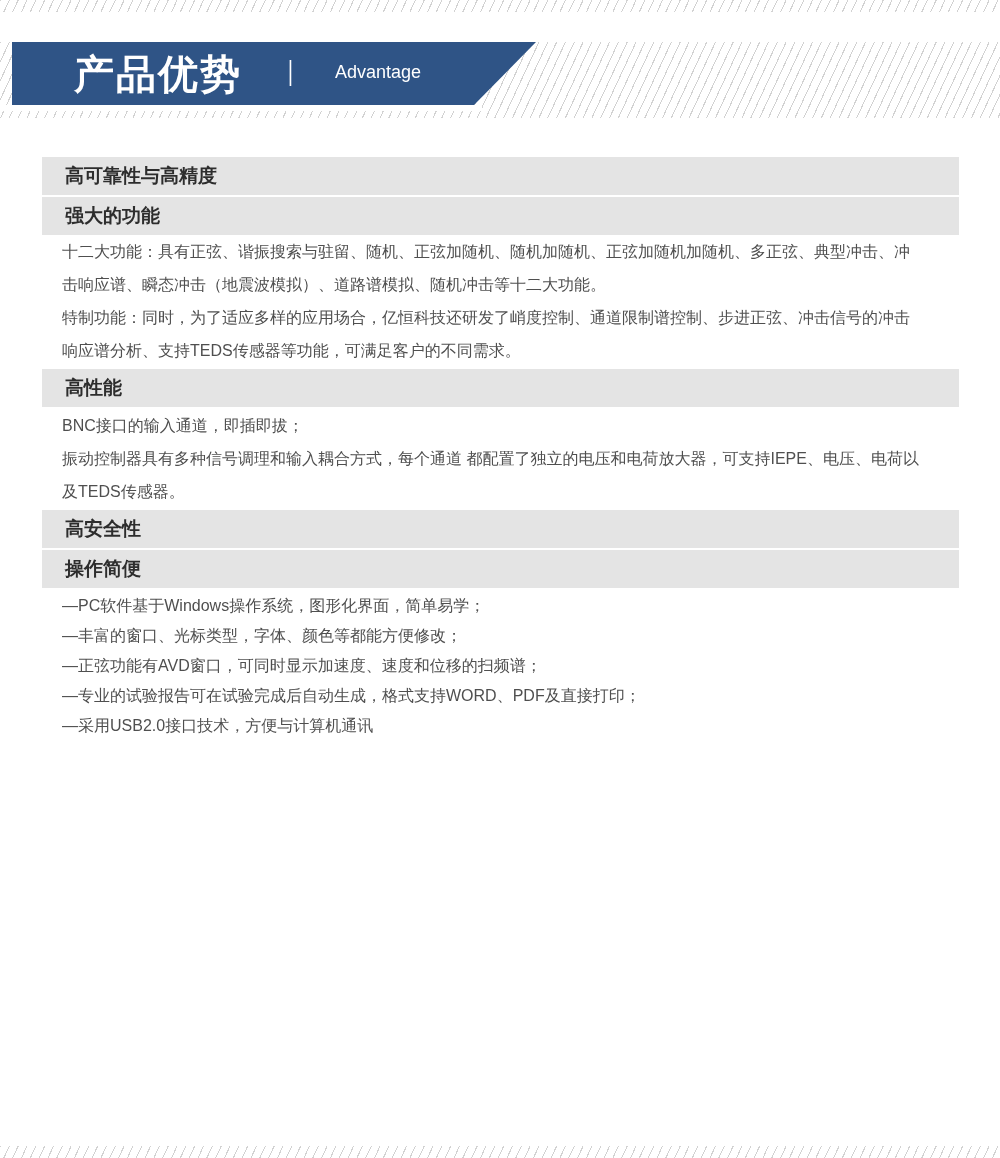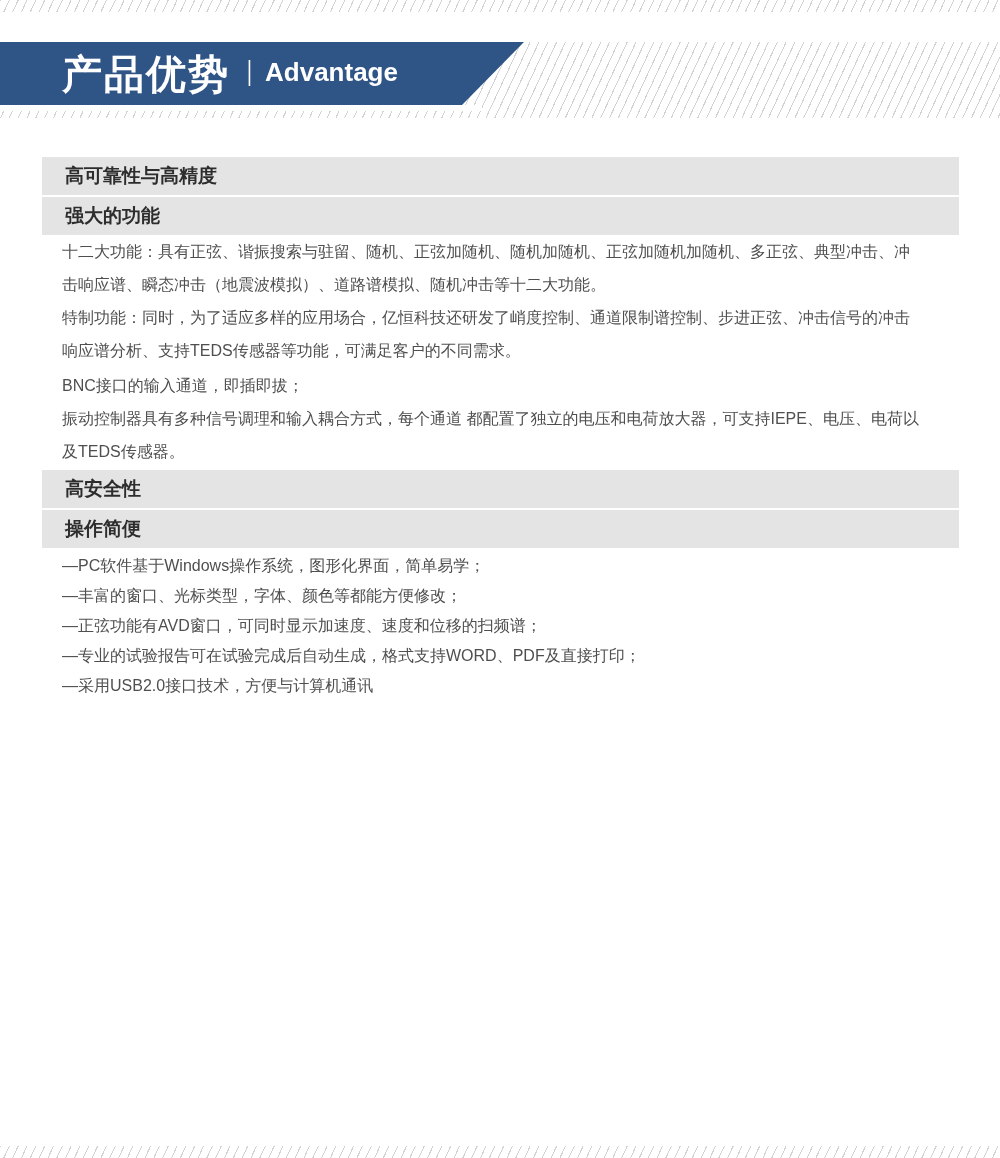--- a/index.html
+++ b/index.html
@@ -11,30 +11,31 @@
     background-image:repeating-linear-gradient(115deg,
       #d2d2d2 0, #d2d2d2 1px, transparent 1px, transparent 8px);
   }
   .hatch-top    { top:0;     height:12px; }
   .hatch-banner { top:42px;  height:76px; }
   .hatch-bottom { top:1146px;height:12px; }
 
   .banner-gap { position:absolute; top:105px; left:0; width:482px; height:6px; background:#fff; }
 
   .banner {
-    position:absolute; top:42px; left:0; width:524px; height:63px;
+    position:absolute; top:42px; left:12px; width:524px; height:63px;
     background:#2f5486;
     clip-path:polygon(0 0, 100% 0, calc(100% - 62px) 100%, 0 100%);
     display:flex; align-items:center; padding-left:62px; box-sizing:border-box;
     color:#ffffff;
+    gap:29px;
   }
   .banner-cn  { font-size:40px; font-weight:bold; letter-spacing:2px; line-height:1; }
   .banner-sep { font-size:27px; font-weight:200; margin:0 12px 0 16px; line-height:1;
                 transform:scaleX(.7); display:inline-block; padding-bottom:4px; }
-  .banner-en  { font-size:26px; font-weight:bold; line-height:1; padding-bottom:4px;text-align:center; }
+  .banner-en  { font-size:18px; font-weight:normal; line-height:1; padding-bottom:4px;text-align:center; }
 
   .sections { position:absolute; top:157px; left:42px; width:917px; }
   .sec { margin-bottom:2px; }
   .sec-head {
     height:38px; background:#e4e4e4;
     display:flex; align-items:center; padding-left:23px; box-sizing:border-box;
   }
   .sec-head span { font-size:19px; font-weight:bold; color:#2d2d2d; }
   .sec-body {
     padding-left:20px; font-size:16px; line-height:33px; color:#4f4f4f;
@@ -69,20 +70,23 @@
       <div class="sec-head">
         <span>强大的功能</span>
       </div>
       <div class="sec-body">十二大功能：具有正弦、谐振搜索与驻留、随机、正弦加随机、随机加随机、正弦加随机加随机、多正弦、典型冲击、冲
 击响应谱、瞬态冲击（地震波模拟）、道路谱模拟、随机冲击等十二大功能。
 特制功能：同时，为了适应多样的应用场合，亿恒科技还研发了峭度控制、通道限制谱控制、步进正弦、冲击信号的冲击
 响应谱分析、支持TEDS传感器等功能，可满足客户的不同需求。</div>
     </div>
 
     <div class="sec">
+      <div class="sec-head">
+        <span>高性能</span>
+      </div>
     </div>
 
     <div class="sec">
       <div class="sec-body">BNC接口的输入通道，即插即拔；
 振动控制器具有多种信号调理和输入耦合方式，每个通道 都配置了独立的电压和电荷放大器，可支持IEPE、电压、电荷以
 及TEDS传感器。</div>
     </div>
 
     <div class="sec">
       <div class="sec-head">

